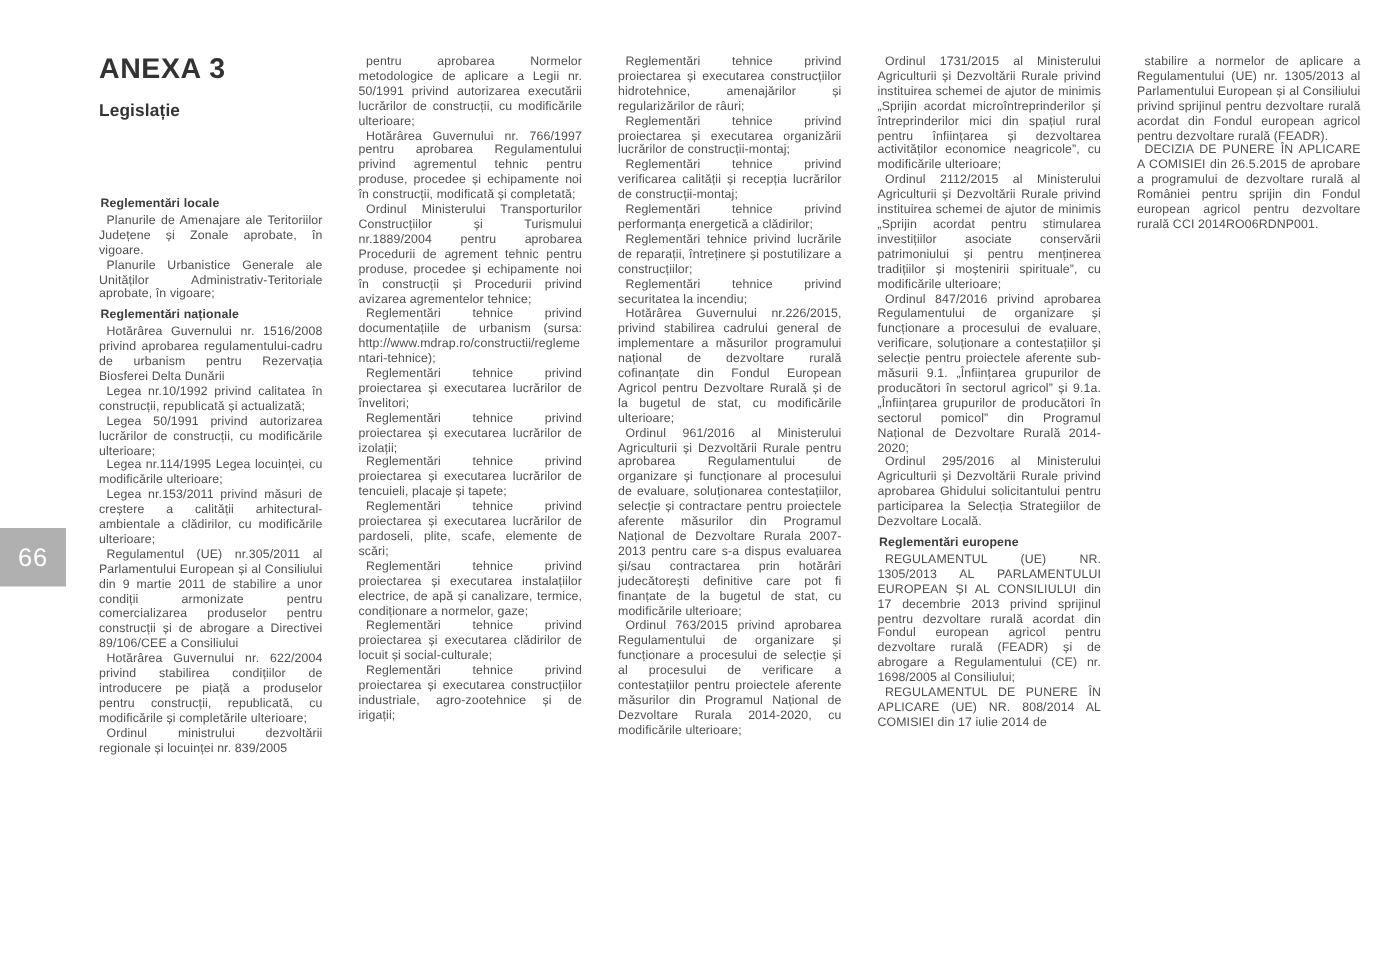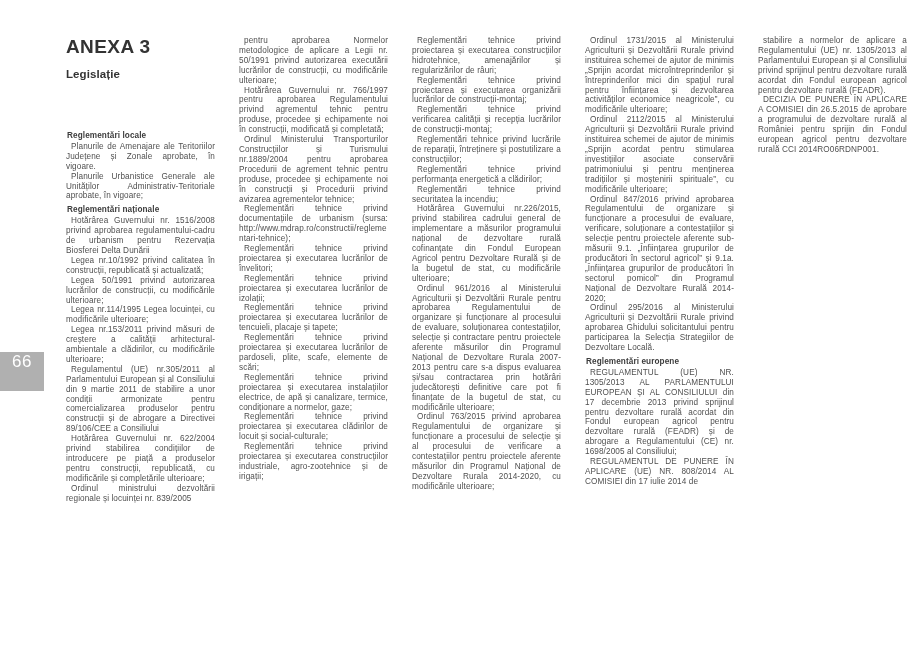--- a/index.html
+++ b/index.html
@@ -13,21 +13,21 @@
     width:920px; height:650px;
     background:#ffffff;
     overflow:hidden;
   }
   .page-tab {
     position:absolute;
     left:0; top:352px;
     width:44px; height:39px;
     background:#b0b0b0;
     color:#ffffff;
-    display:flex; align-items:flex-start; justify-content:center;
+    display:flex; align-items:center; justify-content:center;
     font-size:17px;
     letter-spacing:0.5px;
   }
   .content {
     position:absolute;
     left:66px; top:36px;
     width:800px;
     display:flex;
     gap:24px;
   }
@@ -107,22 +107,22 @@
         <p class="para">Reglementări tehnice privind proiectarea și executarea lucrărilor de tencuieli, placaje și tapete;</p>
         <p class="para">Reglementări tehnice privind proiectarea și executarea lucrărilor de pardoseli, plite, scafe, elemente de scări;</p>
         <p class="para">Reglementări tehnice privind proiectarea și executarea instalațiilor electrice, de apă și canalizare, termice, condiționare a normelor, gaze;</p>
         <p class="para">Reglementări tehnice privind proiectarea și executarea clădirilor de locuit și social-culturale;</p>
         <p class="para">Reglementări tehnice privind proiectarea și executarea construcțiilor industriale, agro-zootehnice și de irigații;</p>
       </div>
     <div class="col">
         <p class="para">Reglementări tehnice privind proiectarea și executarea construcțiilor hidrotehnice, amenajărilor și regularizărilor de râuri;</p>
         <p class="para">Reglementări tehnice privind proiectarea și executarea organizării lucrărilor de construcții-montaj;</p>
         <p class="para">Reglementări tehnice privind verificarea calității și recepția lucrărilor de construcții-montaj;</p>
+        <p class="para">Reglementări tehnice privind performanța energetică a clădirilor;</p>
         <p class="para">Reglementări tehnice privind lucrările de reparații, întreținere și postutilizare a construcțiilor;</p>
-        <p class="para">Reglementări tehnice privind performanța energetică a clădirilor;</p>
         <p class="para">Reglementări tehnice privind securitatea la incendiu;</p>
         <p class="para">Hotărârea Guvernului nr.226/2015, privind stabilirea cadrului general de implementare a măsurilor programului național de dezvoltare rurală cofinanțate din Fondul European Agricol pentru Dezvoltare Rurală și de la bugetul de stat, cu modificările ulterioare;</p>
         <p class="para">Ordinul 961/2016 al Ministerului Agriculturii și Dezvoltării Rurale pentru aprobarea Regulamentului de organizare și funcționare al procesului de evaluare, soluționarea contestațiilor, selecție și contractare pentru proiectele aferente măsurilor din Programul Național de Dezvoltare Rurala 2007-2013 pentru care s-a dispus evaluarea și/sau contractarea prin hotărâri judecătorești definitive care pot fi finanțate de la bugetul de stat, cu modificările ulterioare;</p>
         <p class="para">Ordinul 763/2015 privind aprobarea Regulamentului de organizare și funcționare a procesului de selecție și al procesului de verificare a contestațiilor pentru proiectele aferente măsurilor din Programul Național de Dezvoltare Rurala 2014-2020, cu modificările ulterioare;</p>
       </div>
     <div class="col">
         <p class="para">Ordinul 1731/2015 al Ministerului Agriculturii și Dezvoltării Rurale privind instituirea schemei de ajutor de minimis „Sprijin acordat microîntreprinderilor și întreprinderilor mici din spațiul rural pentru înființarea și dezvoltarea activităților economice neagricole”, cu modificările ulterioare;</p>
         <p class="para">Ordinul 2112/2015 al Ministerului Agriculturii și Dezvoltării Rurale privind instituirea schemei de ajutor de minimis „Sprijin acordat pentru stimularea investițiilor asociate conservării patrimoniului și pentru menținerea tradițiilor și moștenirii spirituale”, cu modificările ulterioare;</p>
         <p class="para">Ordinul 847/2016 privind aprobarea Regulamentului de organizare și funcționare a procesului de evaluare, verificare, soluționare a contestațiilor și selecție pentru proiectele aferente sub-măsurii 9.1. „Înființarea grupurilor de producători în sectorul agricol” și 9.1a. „Înființarea grupurilor de producători în sectorul pomicol” din Programul Național de Dezvoltare Rurală 2014-2020;</p>
         <p class="para">Ordinul 295/2016 al Ministerului Agriculturii și Dezvoltării Rurale privind aprobarea Ghidului solicitantului pentru participarea la Selecția Strategiilor de Dezvoltare Locală.</p>

